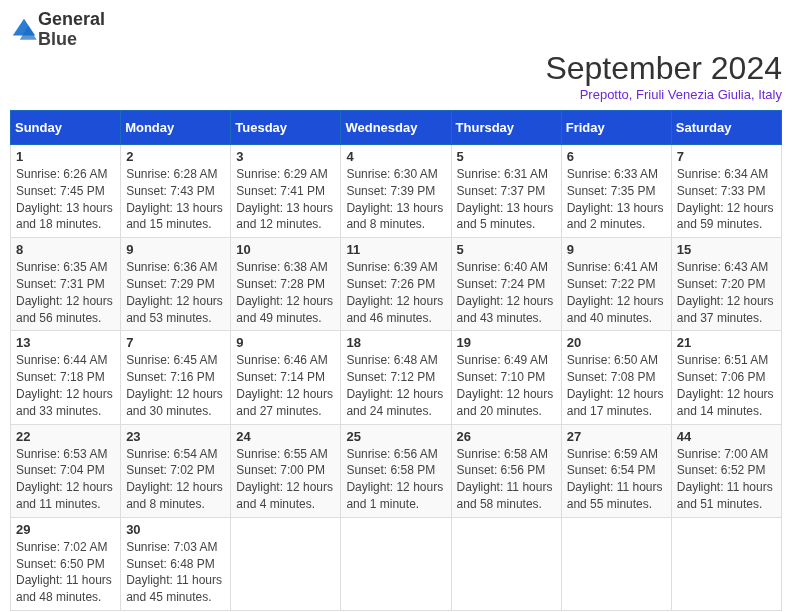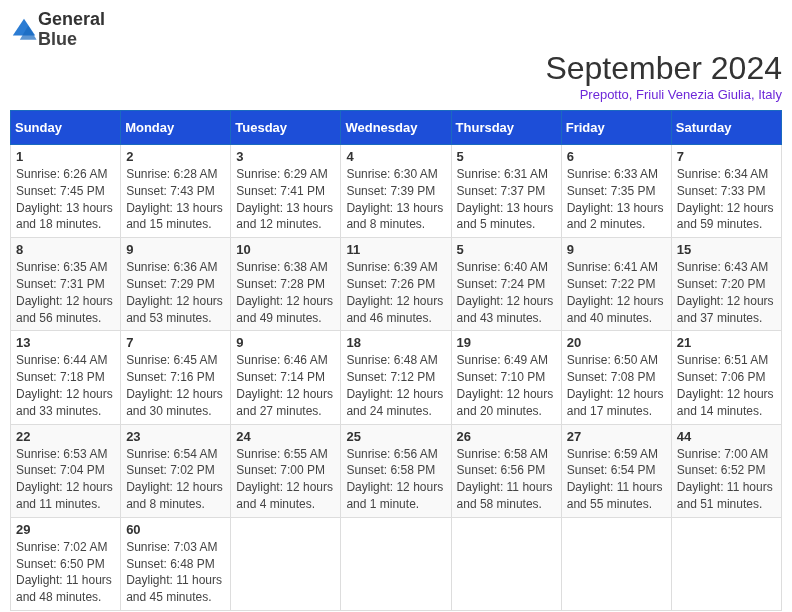--- a/index.html
+++ b/index.html
@@ -247,21 +247,21 @@
           <span class="day-number">44</span>
           <div class="cell-text">Sunrise: 7:00 AM<br>Sunset: 6:52 PM<br>Daylight: 11 hours and 51 minutes.</div>
         </td>
       </tr>
       <tr>
         <td>
           <span class="day-number">29</span>
           <div class="cell-text">Sunrise: 7:02 AM<br>Sunset: 6:50 PM<br>Daylight: 11 hours and 48 minutes.</div>
         </td>
         <td>
-          <span class="day-number">60</span>
+          <span class="day-number">30</span>
           <div class="cell-text">Sunrise: 7:03 AM<br>Sunset: 6:48 PM<br>Daylight: 11 hours and 45 minutes.</div>
         </td>
         <td class="empty-cell"></td>
         <td class="empty-cell"></td>
         <td class="empty-cell"></td>
         <td class="empty-cell"></td>
         <td class="empty-cell"></td>
       </tr>
     </tbody>
 </table>

